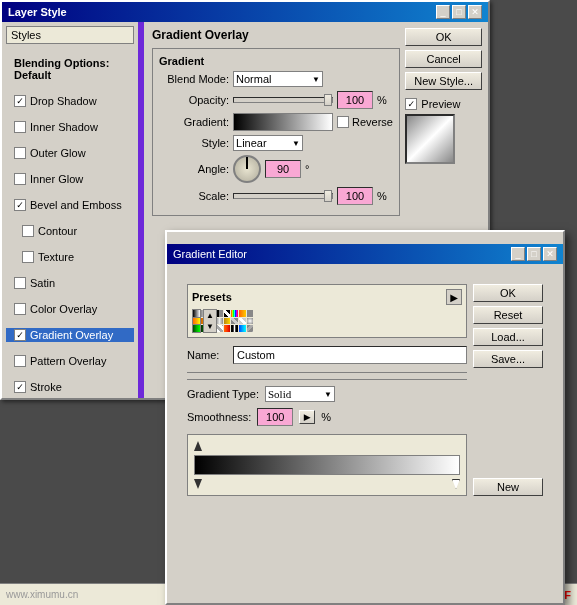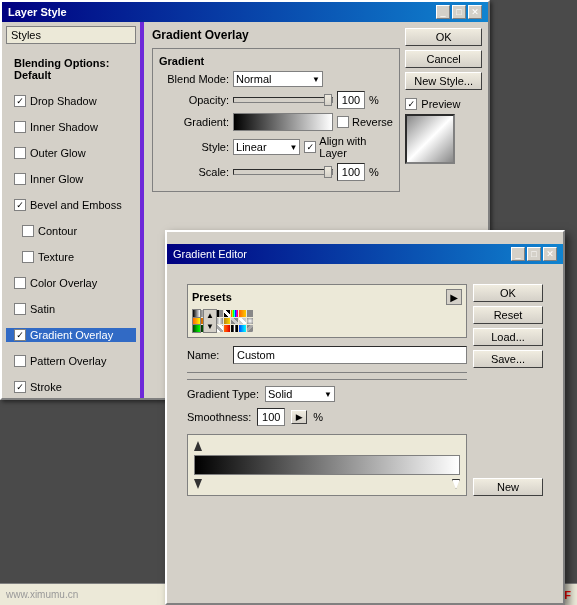--- a/index.html
+++ b/index.html
@@ -62,21 +62,21 @@
     }
 
     .window-body {
       display: flex;
       height: calc(100% - 20px);
     }
 
     
     .sidebar {
       width: 160px;
-      border-right: 4px solid #6d28d9;
+      border-right: 6px solid #6d28d9;
       background: #d4d0c8;
       padding: 4px;
     }
 
     .sidebar-header {
       background: #ece9d8;
       border: 1px solid #808080;
       padding: 2px 4px;
       margin-bottom: 4px;
       font-size: 11px;
@@ -239,23 +239,23 @@
     .slider-thumb {
       position: absolute;
       top: -4px;
       width: 8px;
       height: 12px;
       background: linear-gradient(to bottom, #f0ece0, #d4d0c8);
       border: 1px solid #808080;
     }
 
     .num-input {
-      width: 28px;
+      width: 36px;
       border: 1px inset #808080;
-      background: #ffffff;
+      background: #f9a8d4;
       text-align: center;
       font-size: 11px;
       padding: 1px;
       height: 18px;
     }
 
     .gradient-preview {
       width: 100px;
       height: 18px;
       background: linear-gradient(to right, #000, #fff);
@@ -553,25 +553,25 @@
       <div class="sidebar-subitem sidebar-item">
         <div class="checkbox-small"></div>
         <span class="sidebar-item-label">Contour</span>
       </div>
       <div class="sidebar-subitem sidebar-item">
         <div class="checkbox-small"></div>
         <span class="sidebar-item-label">Texture</span>
       </div>
       <div class="sidebar-item">
         <div class="checkbox-small"></div>
+        <span class="sidebar-item-label">Satin</span>
+      </div>
+      <div class="sidebar-item">
+        <div class="checkbox-small"></div>
         <span class="sidebar-item-label">Color Overlay</span>
-      </div>
-      <div class="sidebar-item">
-        <div class="checkbox-small"></div>
-        <span class="sidebar-item-label">Satin</span>
       </div>
       <div class="sidebar-item active">
         <div class="checkbox-small checked"></div>
         <span class="sidebar-item-label">Gradient Overlay</span>
       </div>
       <div class="sidebar-item">
         <div class="checkbox-small"></div>
         <span class="sidebar-item-label">Pattern Overlay</span>
       </div>
       <div class="sidebar-item">
@@ -626,26 +626,32 @@
               <span>Reverse</span>
             </div>
           </div>
 
           <div class="form-row">
             <span class="form-label">Style:</span>
             <div class="dropdown" style="width:70px;">
               <span>Linear</span>
               <span class="dropdown-arrow">▼</span>
             </div>
-            <div class="checkbox-row">
-              <div class="checkbox-small checked"></div>
-              <span>Align with Layer</span>
+          </div>
+
+          <div class="form-row">
+            <span class="form-label">Angle:</span>
+            <div class="angle-dial">
+              <svg width="24" height="24" viewBox="0 0 24 24">
+                <line x1="12" y1="12" x2="12" y2="3" stroke="#000" stroke-width="2"></line>
+              </svg>
             </div>
-          </div>
-
+            <input class="num-input" type="text" value="90" style="">
+            <span>°</span>
+          </div>
 
           <div class="form-row">
             <span class="form-label">Scale:</span>
             <div class="slider-track">
               <div class="slider-thumb" style="right: 0;"></div>
             </div>
             <input class="num-input" type="text" value="100" style="">
             <span>%</span>
           </div>
         </div>
@@ -708,21 +714,21 @@
       </div>
 
       <div class="name-row">
         <span class="name-label">Name:</span>
         <input class="name-input" type="text" value="Custom" style="">
       </div>
 
       <div style="border-top: 1px solid #808080; padding-top: 6px; margin-bottom: 6px;">
         <div class="gradient-type-row">
           <span>Gradient Type:</span>
-          <div class="dropdown" style="width:70px;">
+          <div class="dropdown" style="width:70px;font-family:Liberation Serif, serif;">
             <span>Solid</span>
             <span class="dropdown-arrow">▼</span>
           </div>
         </div>
 
         <div class="smoothness-row">
           <span>Smoothness:</span>
           <input class="num-input" type="text" value="100" style="">
           <div class="win-btn" style="width:16px; min-width:16px; padding:1px 2px; font-size:9px;">▶</div>
           <span>%</span>

